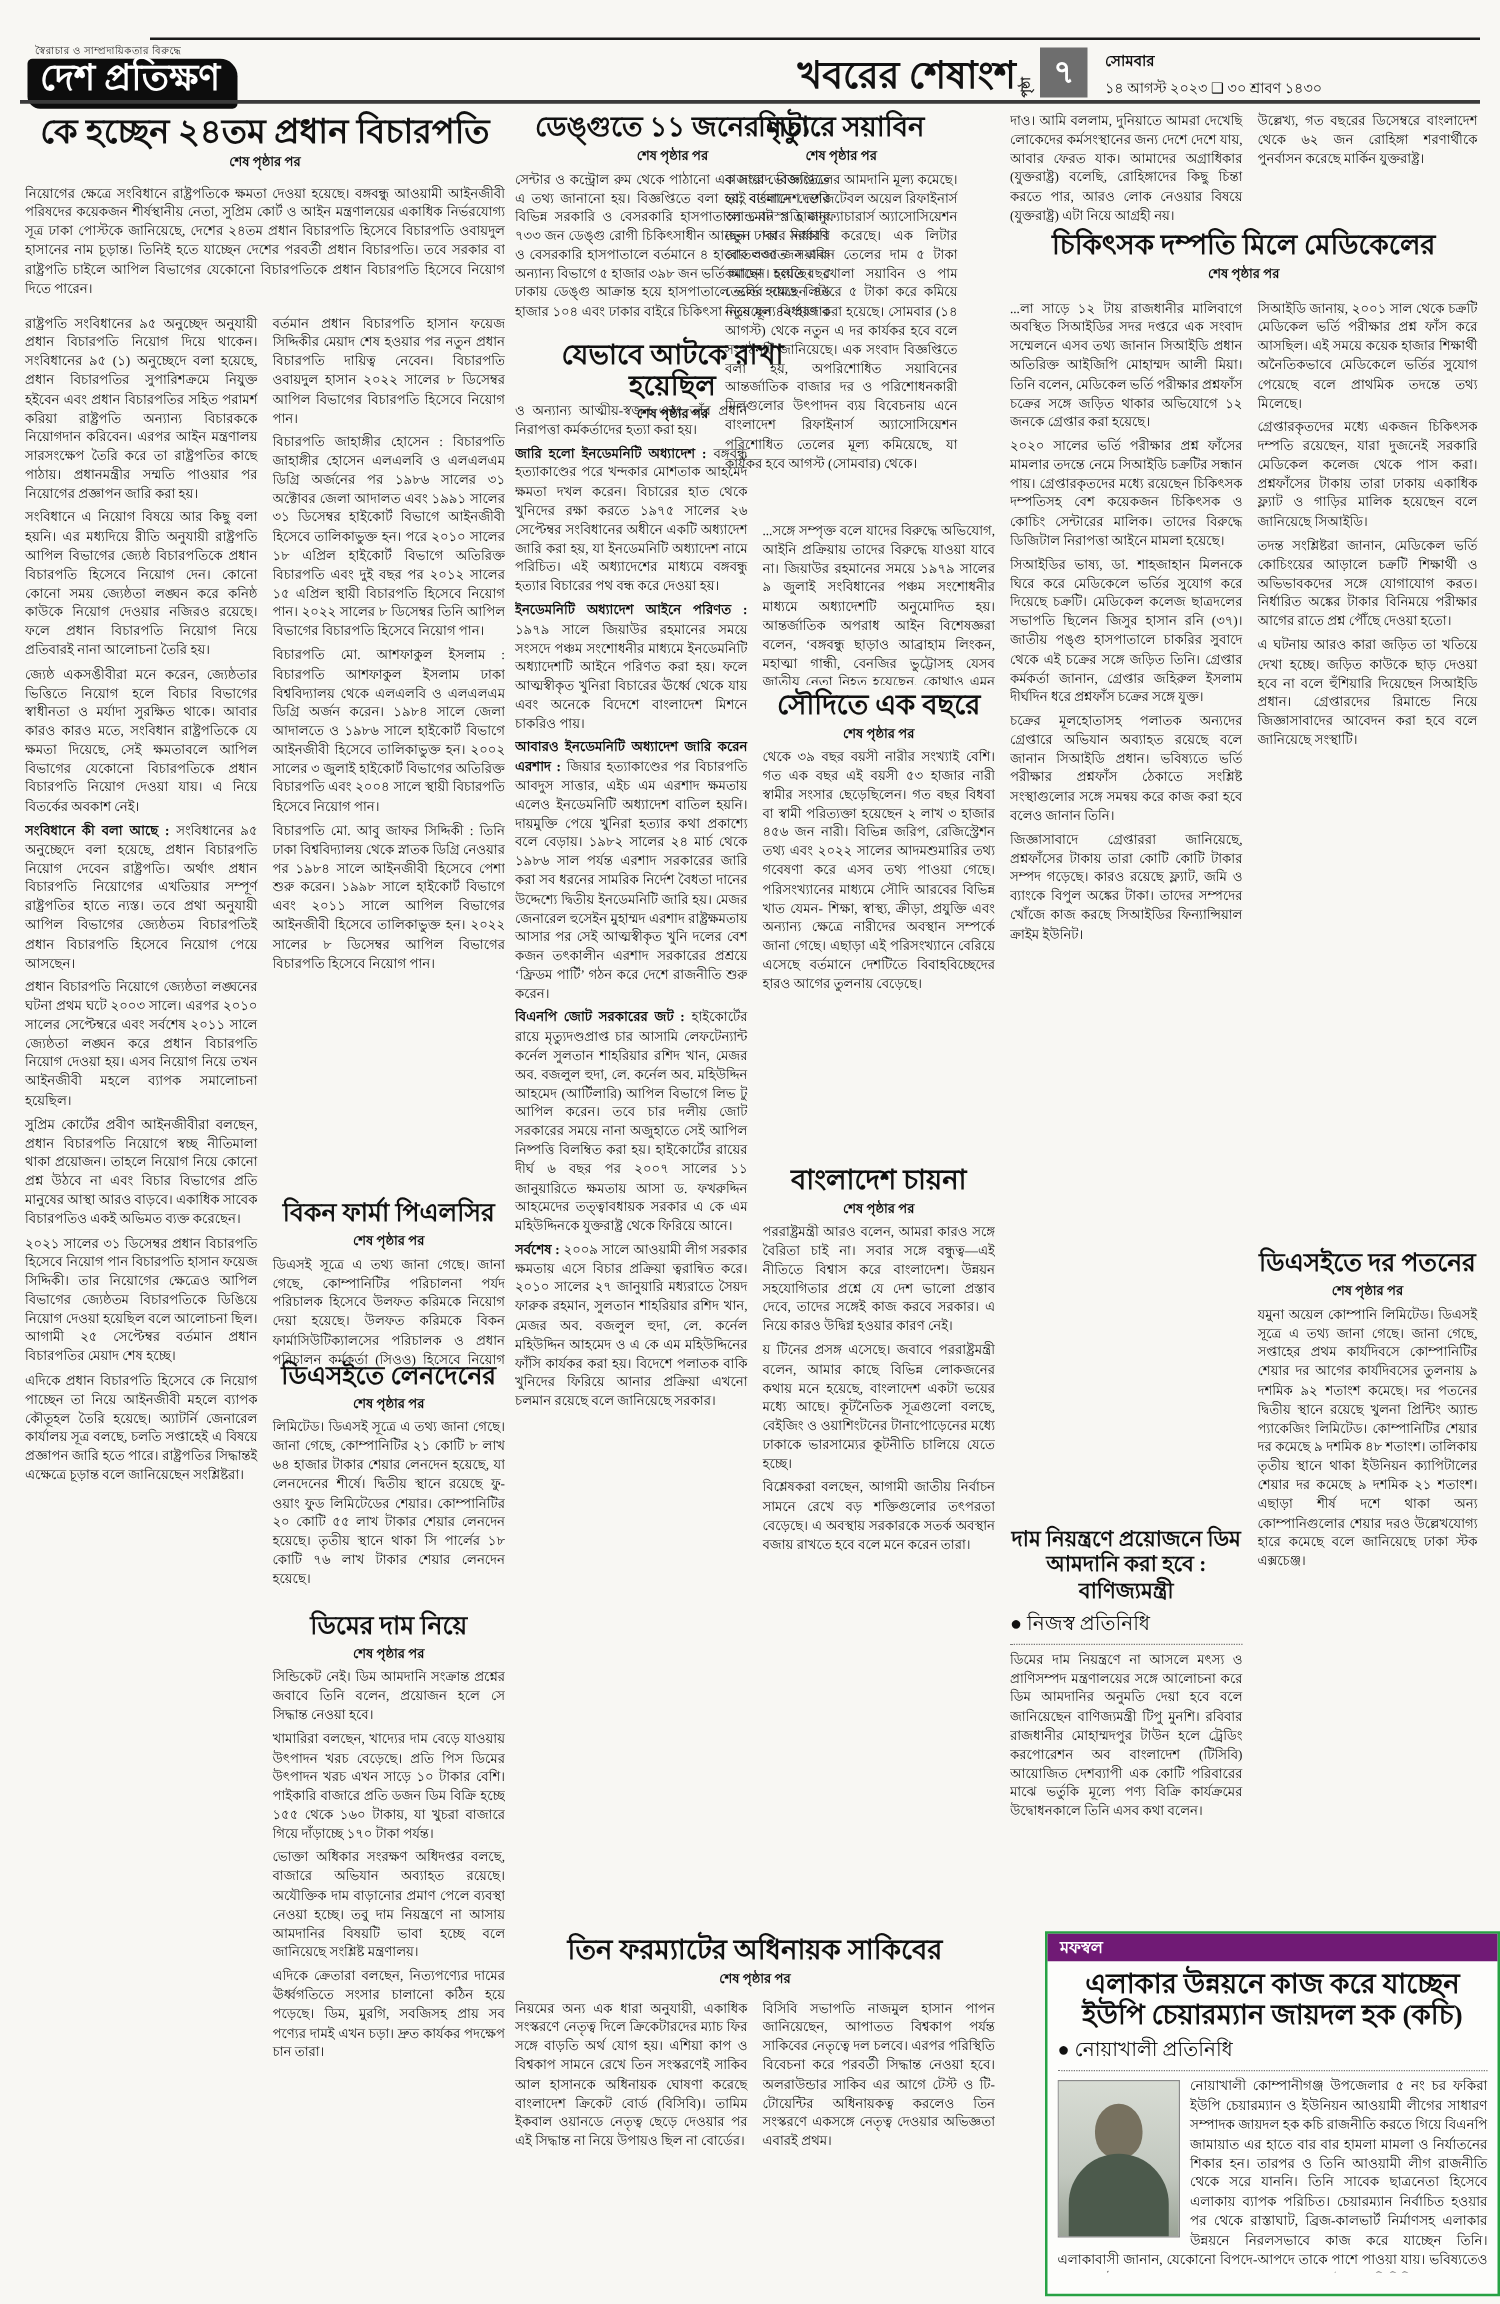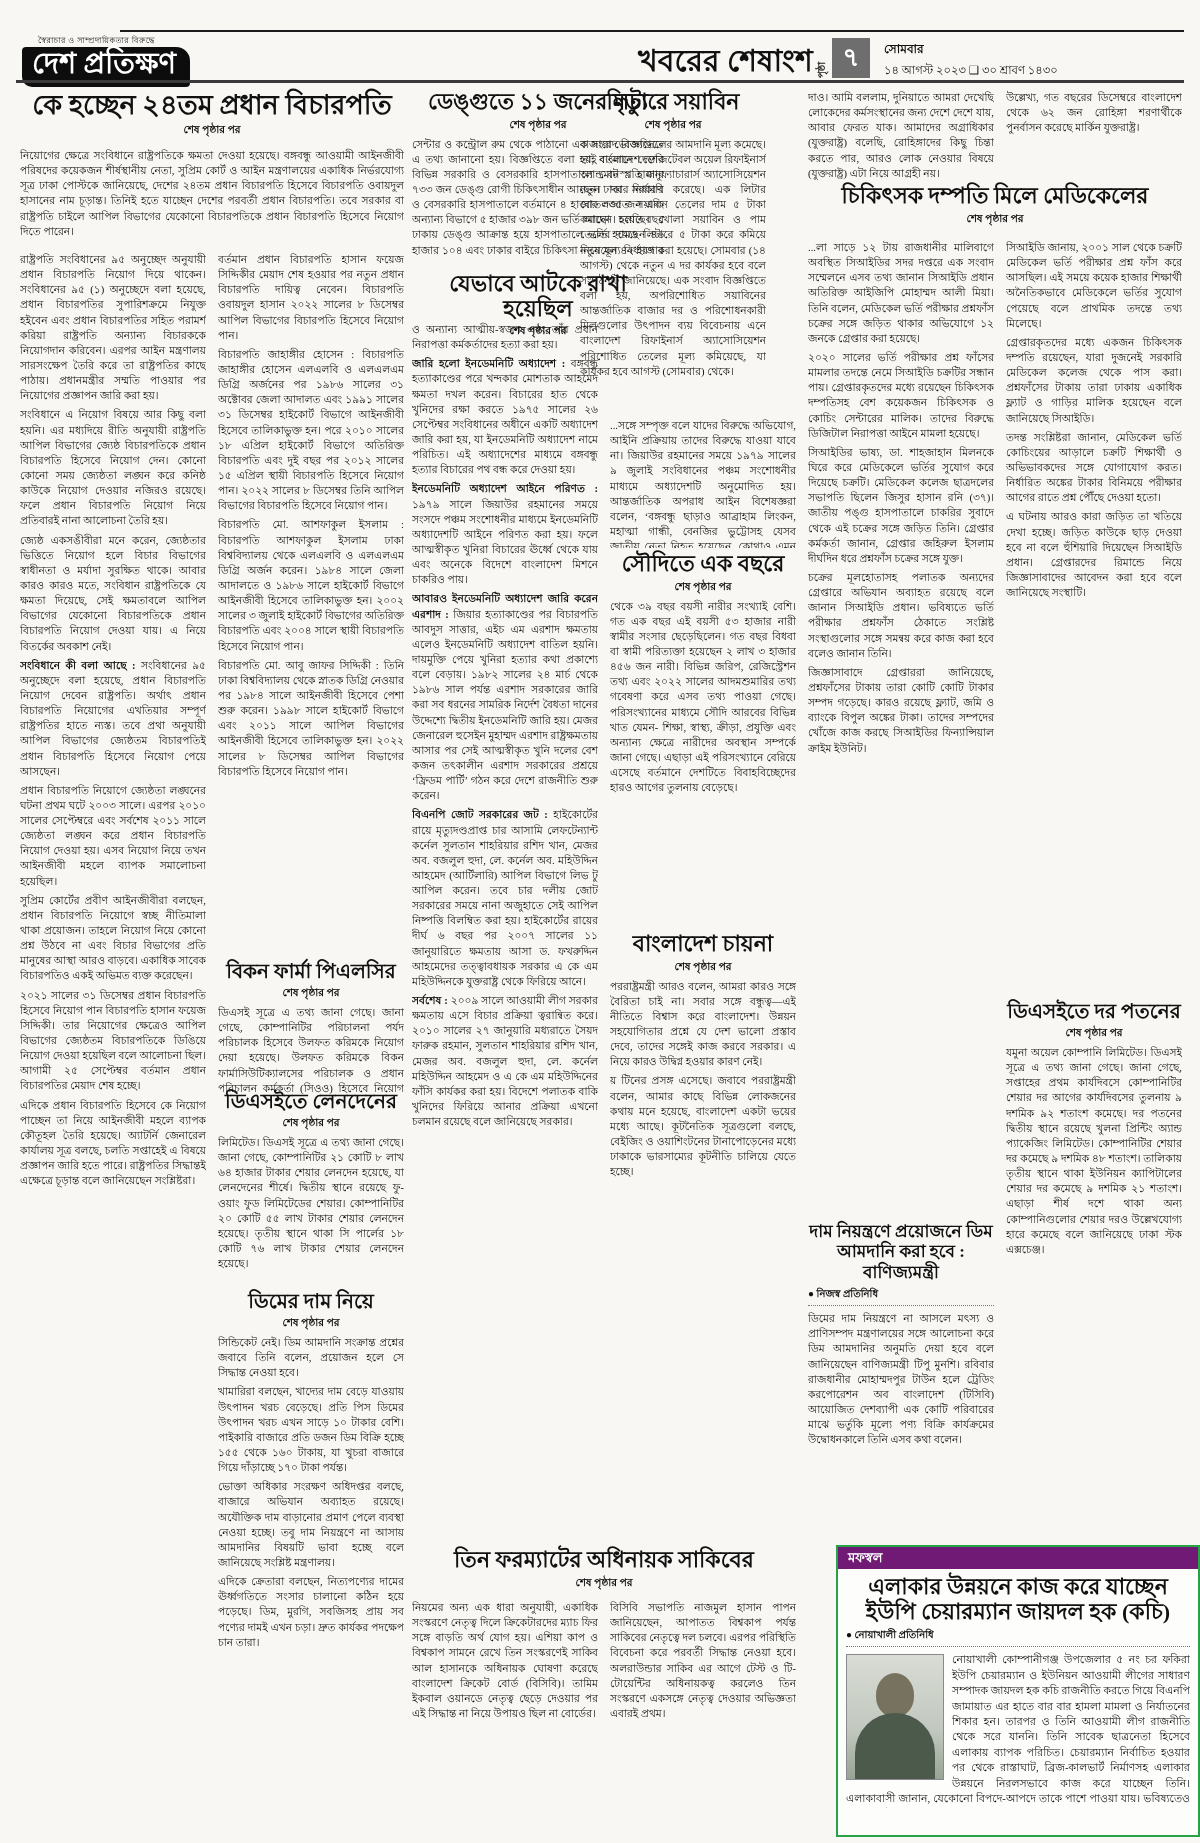--- a/index.html
+++ b/index.html
@@ -1,39 +1,39 @@
 <!DOCTYPE html>
 <html><head>
 <meta charset="utf-8">
 <style>
   html,body{margin:0;padding:0;}
   body{width:1200px;height:1843px;position:relative;background:#f8f7f3;
        font-family:"Liberation Serif","DejaVu Serif",serif;color:#111;}
   .abs{position:absolute;}
   .topline{position:absolute;top:30px;left:120px;right:16px;border-top:2px solid #1a1a1a;}
   .hdr-rule{position:absolute;top:80px;left:16px;right:16px;height:3px;background:#3a3a3a;}
-  .tagline{font-size:8px;color:#222;letter-spacing:.5px;margin-left:16px;}
+  .tagline{font-size:8px;color:#222;letter-spacing:.5px;margin-left:6px;}
   .logo{display:inline-block;background:#0d0d0d;color:#fff;font-weight:bold;font-size:29px;
         padding:1px 14px 7px 10px;border-radius:4px 14px 4px 10px;line-height:1.1;}
   .section-title{font-size:30px;font-weight:bold;line-height:1;}
   .page-word{font-size:10px;font-weight:bold;writing-mode:vertical-rl;transform:rotate(180deg);
              height:40px;display:inline-block;color:#222;}
   .page-num-box{display:inline-block;width:38px;height:40px;background:#6e6e6e;color:#fff;
                 font-size:26px;font-weight:bold;text-align:center;line-height:40px;}
   .day{font-size:12px;font-weight:bold;}
   .date{font-size:11.5px;margin-top:2px;}
   .h-xl{font-size:27px;font-weight:bold;text-align:center;line-height:1.12;}
   .h-lg{font-size:22px;font-weight:bold;text-align:center;line-height:1.12;}
   .h-md{font-size:20px;font-weight:bold;text-align:center;line-height:1.15;}
   .h-sm{font-size:17px;font-weight:bold;text-align:center;line-height:1.2;}
   .cont{font-size:10.5px;font-weight:bold;text-align:center;margin-top:2px;}
   .bt{font-size:10.6px;line-height:1.43;text-align:justify;overflow:hidden;}
   .bt p{margin:0 0 4px 0;}
   .bt b{font-weight:bold;}
-  .byline{font-size:10px;font-weight:bold;margin:3px 0 1px 0;}
+  .byline{font-size:16px;font-weight:normal;margin:3px 0 1px 0;}
   .dotline{border-bottom:1px dotted #777;margin:2px 0 5px 0;}
   .box{border:2px solid #27a244;background:#fdfdfb;}
   .box-bar{height:22px;background:#701a75;color:#fff;font-size:13px;font-weight:bold;
            line-height:22px;padding-left:10px;}
   .photo{float:left;width:96px;height:124px;margin:2px 8px 2px 0;border:1px solid #8a8a8a;
          background:linear-gradient(180deg,#d8dcd4 0%,#c2c8bf 60%,#9aa396 100%);position:relative;overflow:hidden;}
   .photo .head{position:absolute;left:29px;top:18px;width:38px;height:44px;border-radius:50% 50% 46% 46%;background:#77715f;}
   .photo .shoulders{position:absolute;left:8px;top:58px;width:80px;height:70px;border-radius:40px 40px 0 0;background:#4c5a4c;}
 </style>
 </head>
@@ -167,20 +167,21 @@
       <p>থেকে ৩৯ বছর বয়সী নারীর সংখ্যাই বেশি। গত এক বছর এই বয়সী ৫৩ হাজার নারী স্বামীর সংসার ছেড়েছিলেন। গত বছর বিধবা বা স্বামী পরিত্যক্তা হয়েছেন ২ লাখ ৩ হাজার ৪৫৬ জন নারী। বিভিন্ন জরিপ, রেজিস্ট্রেশন তথ্য এবং ২০২২ সালের আদমশুমারির তথ্য গবেষণা করে এসব তথ্য পাওয়া গেছে। পরিসংখ্যানের মাধ্যমে সৌদি আরবের বিভিন্ন খাত যেমন- শিক্ষা, স্বাস্থ্য, ক্রীড়া, প্রযুক্তি এবং অন্যান্য ক্ষেত্রে নারীদের অবস্থান সম্পর্কে জানা গেছে। এছাড়া এই পরিসংখ্যানে বেরিয়ে এসেছে বর্তমানে দেশটিতে বিবাহবিচ্ছেদের হারও আগের তুলনায় বেড়েছে।</p>
     </div>
 </div>
 
 <div class="abs" style="left:610px;top:932px;width:186px;">
   <div class="h-lg">বাংলাদেশ চায়না</div>
   <div class="cont">শেষ পৃষ্ঠার পর</div>
   <div class="bt" style="height:556px;margin-top:3px;">
     <p>পররাষ্ট্রমন্ত্রী আরও বলেন, আমরা কারও সঙ্গে বৈরিতা চাই না। সবার সঙ্গে বন্ধুত্ব—এই নীতিতে বিশ্বাস করে বাংলাদেশ। উন্নয়ন সহযোগিতার প্রশ্নে যে দেশ ভালো প্রস্তাব দেবে, তাদের সঙ্গেই কাজ করবে সরকার। এ নিয়ে কারও উদ্বিগ্ন হওয়ার কারণ নেই।</p>
     <p>য় টিনের প্রসঙ্গ এসেছে। জবাবে পররাষ্ট্রমন্ত্রী বলেন, আমার কাছে বিভিন্ন লোকজনের কথায় মনে হয়েছে, বাংলাদেশ একটা ভয়ের মধ্যে আছে। কূটনৈতিক সূত্রগুলো বলছে, বেইজিং ও ওয়াশিংটনের টানাপোড়েনের মধ্যে ঢাকাকে ভারসাম্যের কূটনীতি চালিয়ে যেতে হচ্ছে।</p>
+    <p>বিশ্লেষকরা বলছেন, আগামী জাতীয় নির্বাচন সামনে রেখে বড় শক্তিগুলোর তৎপরতা বেড়েছে। এ অবস্থায় সরকারকে সতর্ক অবস্থান বজায় রাখতে হবে বলে মনে করেন তারা।</p>
   </div>
 </div>
 
 <div class="abs bt" style="left:808px;top:90px;width:186px;height:92px;">
   <p>দাও। আমি বললাম, দুনিয়াতে আমরা দেখেছি লোকেদের কর্মসংস্থানের জন্য দেশে দেশে যায়, আবার ফেরত যাক। আমাদের অগ্রাধিকার (যুক্তরাষ্ট্র) বলেছি, রোহিঙ্গাদের কিছু চিন্তা করতে পার, আরও লোক নেওয়ার বিষয়ে (যুক্তরাষ্ট্র) এটা নিয়ে আগ্রহী নয়।</p>
 </div>
 <div class="abs bt" style="left:1006px;top:90px;width:176px;height:92px;">
   <p>উল্লেখ্য, গত বছরের ডিসেম্বরে বাংলাদেশ থেকে ৬২ জন রোহিঙ্গা শরণার্থীকে পুনর্বাসন করেছে মার্কিন যুক্তরাষ্ট্র।</p>
 </div>
 

